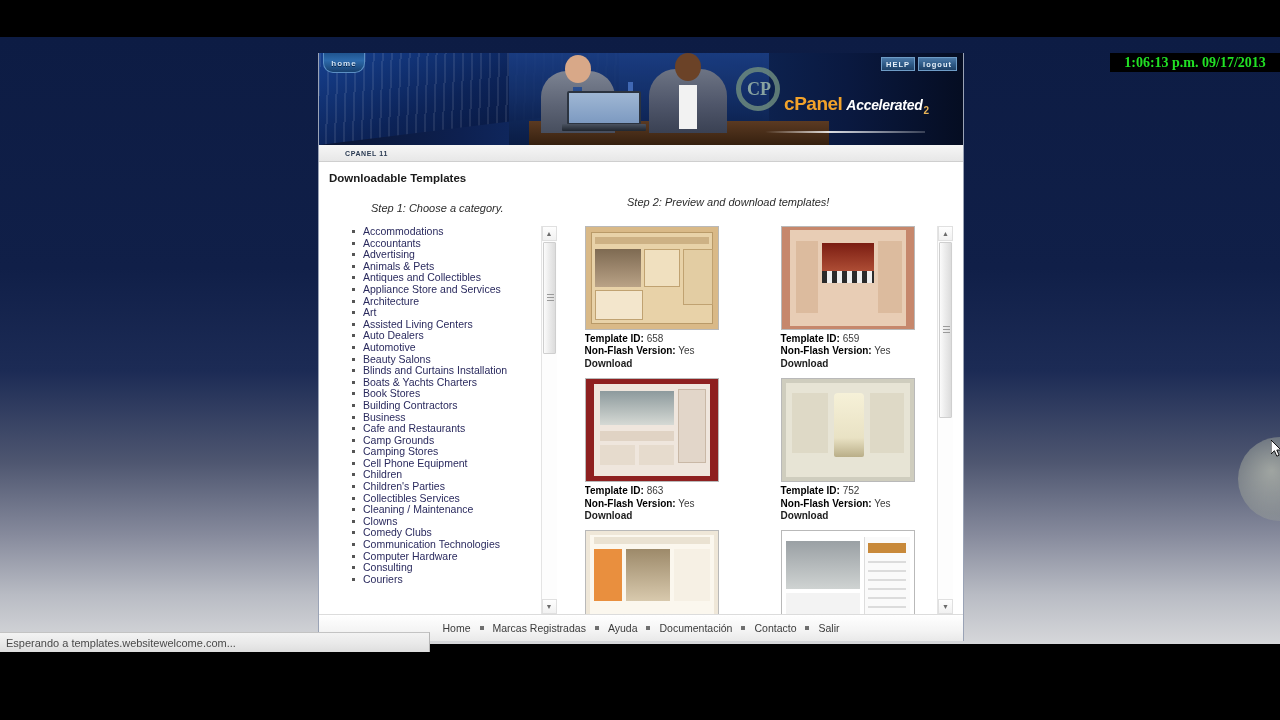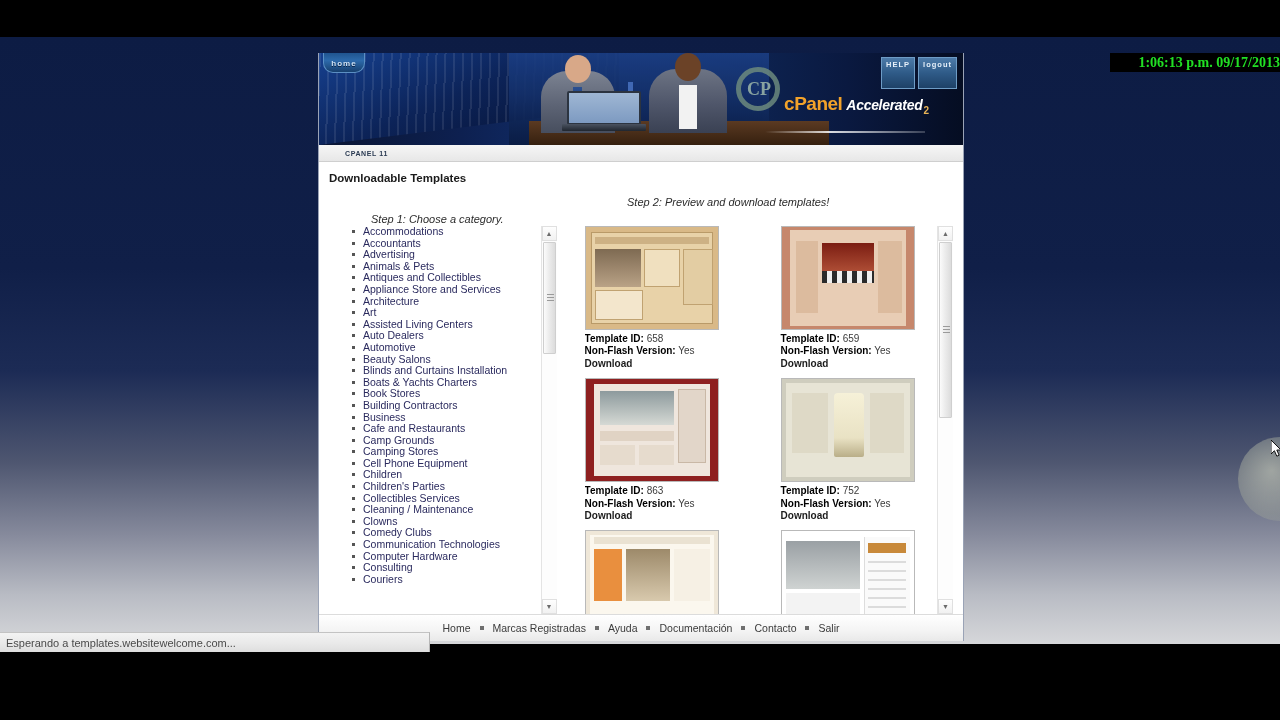--- a/index.html
+++ b/index.html
@@ -64,21 +64,21 @@
   #clock {
     position: absolute;
     left: 1110px; top: 53px;
     width: 170px; height: 19px;
     background: #000;
     color: #21e024;
     font-family: "Liberation Serif", serif;
     font-weight: bold;
     font-size: 14px;
     line-height: 19px;
-    text-align: right;
+    text-align: center;
     letter-spacing: 0px;
     white-space: nowrap;
   }
 
   
   #page {
     position: absolute;
     left: 318px; top: 53px;
     width: 646px; height: 588px;
     background: #fff;
@@ -173,21 +173,21 @@
     letter-spacing: 1px;
     text-shadow: 0 1px 0 #0a2040;
   }
 
   
   #hdr-btns {
     position: absolute; right: 6px; top: 4px;
     display: flex; gap: 3px;
   }
   #hdr-btns .hbtn {
-    min-width: 34px; height: 32px;
+    min-width: 34px; height: 14px;
     background: linear-gradient(to bottom, #4d7ba9 0%, #2f5b88 50%, #1e4167 100%);
     border: 1px solid #6e9cc6;
     box-sizing: border-box;
     color: #e6f0fa; font-size: 7.5px; font-weight: bold;
     letter-spacing: 1px;
     text-align: right; line-height: 13px;
     padding: 0 4px;
   }
 
   
@@ -257,21 +257,21 @@
   #steps {
     position: relative;
     height: 22px;
   }
   #steps .step {
     position: absolute;
     font-size: 11px;
     font-style: italic;
     color: #2b2b2b;
   }
-  #steps .step1 { left: 42px; top: 17px; }
+  #steps .step1 { left: 42px; top: 6px; }
   #steps .step2 { left: 298px; top: 0; }
 
   #cols {
     display: flex;
     align-items: center;
     margin-top: 8px;
   }
 
   
   #cat-panel {

